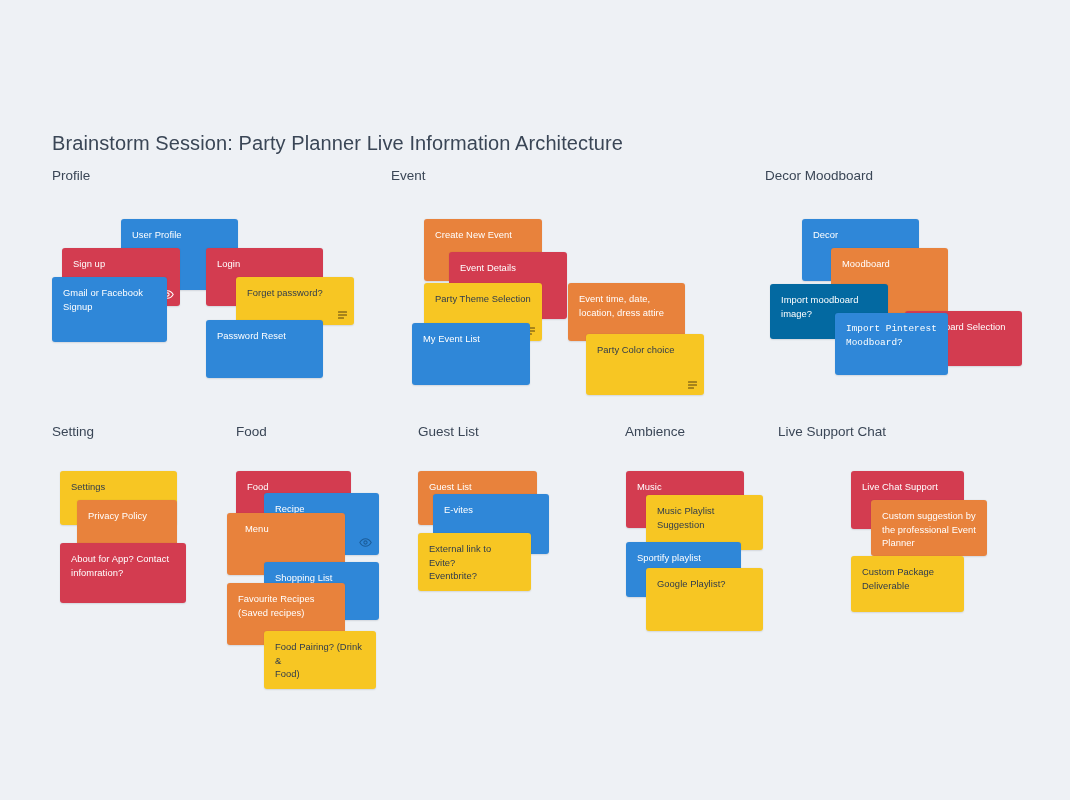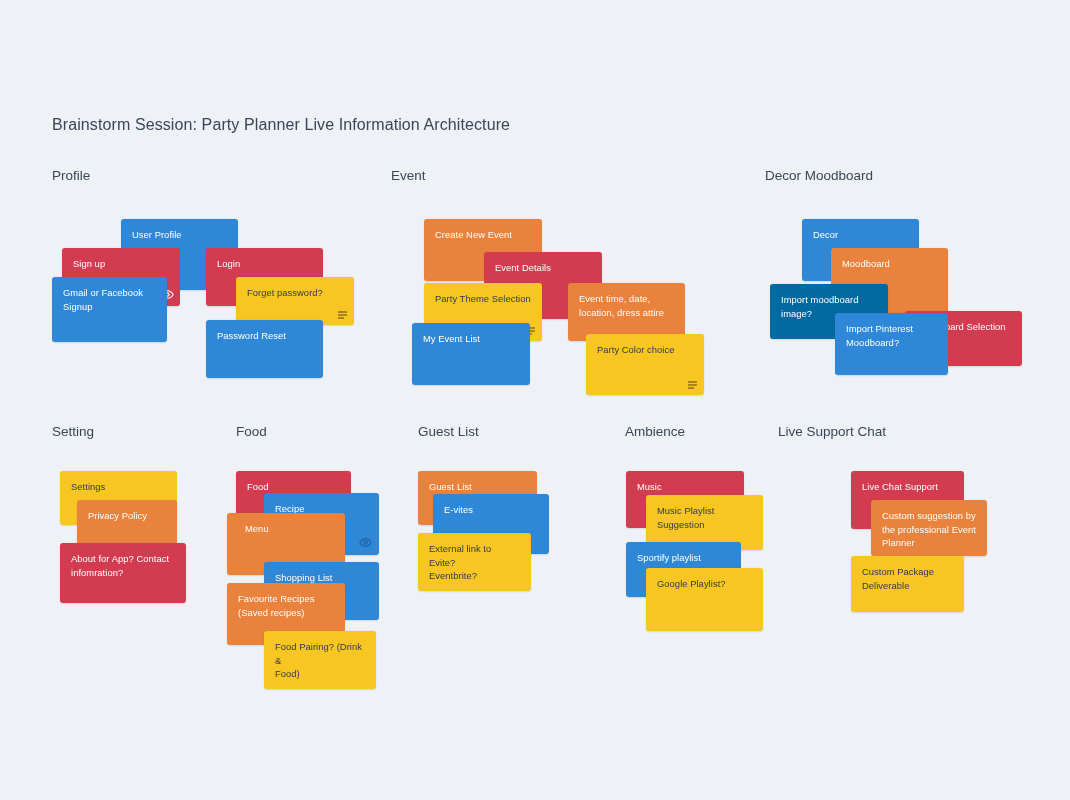--- a/index.html
+++ b/index.html
@@ -18,22 +18,22 @@
   #board {
     position: relative;
     width: 1070px;
     height: 800px;
   }
 
   
   .board-title {
     position: absolute;
     left: 52px;
-    top: 116px;
-    font-size: 16px;
+    top: 132px;
+    font-size: 20px;
     font-weight: 400;
     letter-spacing: 0.1px;
     color: #3a4656;
     white-space: nowrap;
   }
 
   
   .section-label {
     position: absolute;
     font-size: 13.5px;
@@ -130,21 +130,21 @@
   </div>
 
   <div class="card c-blue" style="left: 206px; top: 320px; width: 117px; height: 58px; z-index: 4; background-color: rgb(47, 135, 216); color: rgb(255, 255, 255);">
     <span class="label">Password Reset</span>
   </div>
 
   <div class="card c-orange" style="left: 424px; top: 219px; width: 118px; height: 62px; z-index: 1; background-color: rgb(232, 130, 60); color: rgb(255, 255, 255);">
     <span class="label">Create New Event</span>
   </div>
 
-  <div class="card c-red" style="left: 484px; top: 252px; width: 118px; height: 67px; z-index: 2; background-color: rgb(211, 60, 80); color: rgb(255, 255, 255);">
+  <div class="card c-red" style="left: 449px; top: 252px; width: 118px; height: 67px; z-index: 2; background-color: rgb(211, 60, 80); color: rgb(255, 255, 255);">
     <span class="label">Event Details</span>
   </div>
 
   <div class="card c-yellow" style="left: 424px; top: 283px; width: 118px; height: 58px; z-index: 3; background-color: rgb(247, 198, 35); color: rgb(47, 59, 76);">
     <span class="label">Party Theme Selection</span>
     <span class="card-icon icon-list" style="right:7px; bottom:6px;">
       <i style="background:#a8841a"></i>
         <i style="background:#a8841a"></i>
         <i style="background:#a8841a"></i>
     </span>
@@ -178,21 +178,21 @@
 
   <div class="card c-red" style="left: 905px; top: 267px; width: 117px; height: 55px; z-index: 3; background-color: rgb(211, 60, 80); color: rgb(255, 255, 255); margin-top: 44px;">
     <span class="label">Moodboard Selection</span>
   </div>
 
   <div class="card c-red" style="left: 770px; top: 284px; width: 118px; height: 55px; z-index: 3; background-color: #0369a1; color: rgb(255, 255, 255);">
     <span class="label">Import moodboard
 image?</span>
   </div>
 
-  <div class="card c-blue" style="left: 835px; top: 313px; width: 113px; height: 62px; z-index: 4; background-color: rgb(47, 135, 216); color: rgb(255, 255, 255);">
+  <div class="card c-blue" style="left: 835px; top: 313px; width: 113px; height: 62px; z-index: 4; background-color: rgb(47, 135, 216); color: rgb(255, 255, 255); font-family: Liberation Mono, monospace;">
     <span class="label">Import Pinterest
 Moodboard?</span>
   </div>
 
   <div class="card c-yellow" style="left: 60px; top: 471px; width: 117px; height: 54px; z-index: 1; background-color: rgb(247, 198, 35); color: rgb(47, 59, 76);">
     <span class="label">Settings</span>
   </div>
 
   <div class="card c-orange" style="left: 77px; top: 500px; width: 100px; height: 58px; z-index: 2; background-color: rgb(232, 130, 60); color: rgb(255, 255, 255);">
     <span class="label">Privacy Policy</span>

